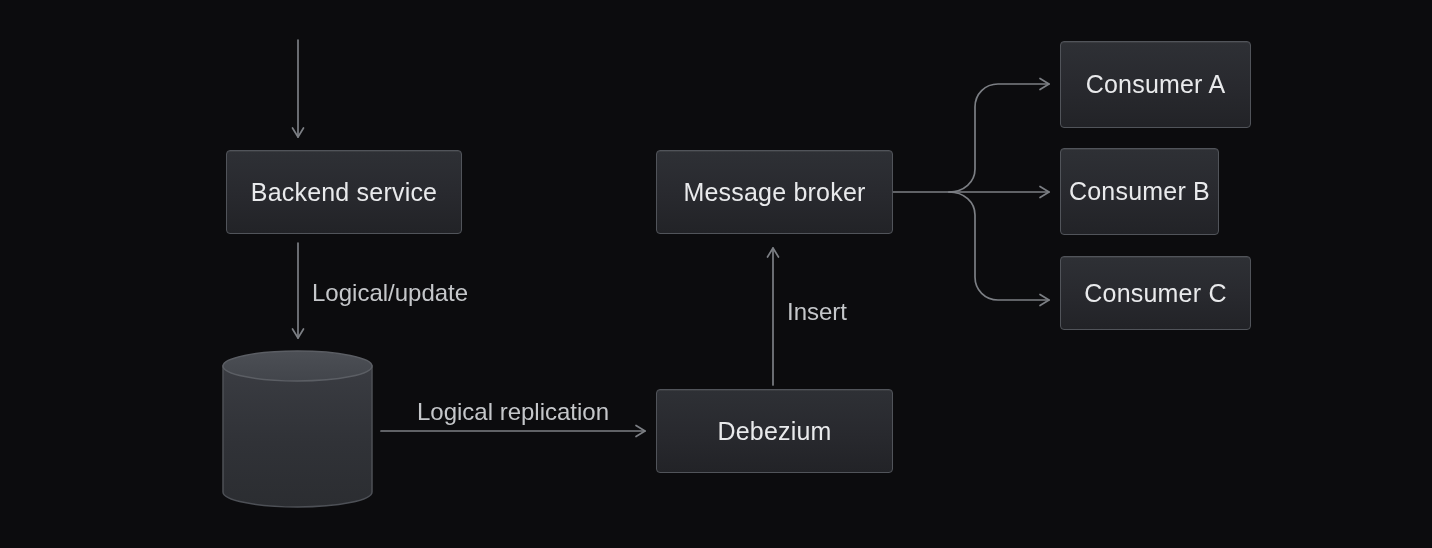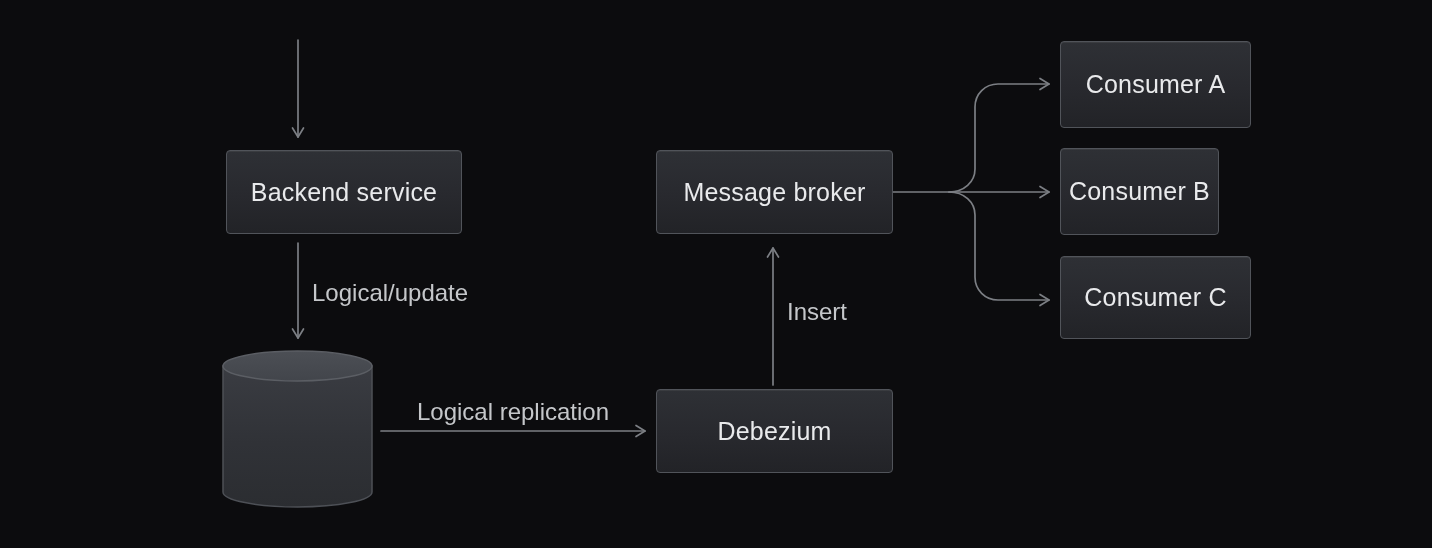--- a/index.html
+++ b/index.html
@@ -45,21 +45,21 @@
     color: var(--box-text);
     font-size: 25px;
     letter-spacing: 0.2px;
     white-space: nowrap;
   }
   .node-backend   { left: 181px;  top: 150px; width: 236px; height: 84px; margin-left: 45px; }
   .node-broker    { left: 656px;  top: 150px; width: 237px; height: 84px; }
   .node-debezium  { left: 656px;  top: 389px; width: 237px; height: 84px; }
   .node-consumer-a{ left: 1060px; top: 41px;  width: 191px; height: 87px; }
   .node-consumer-b{ left: 1060px; top: 148px; width: 159px; height: 87px; }
-  .node-consumer-c{ left: 1060px; top: 256px; width: 191px; height: 83px; }
+  .node-consumer-c{ left: 1060px; top: 256px; width: 191px; height: 74px; }
   .edge-label {
     position: absolute;
     color: var(--edge-label-text);
     font-size: 24px;
     line-height: 28px;
     white-space: nowrap;
   }
   .label-insert   { left: 312px; top: 279px; }
   .label-logical  { left: 513px; top: 398px; transform: translateX(-50%); text-align: center; }
   .label-publish  { left: 787px; top: 298px; }

